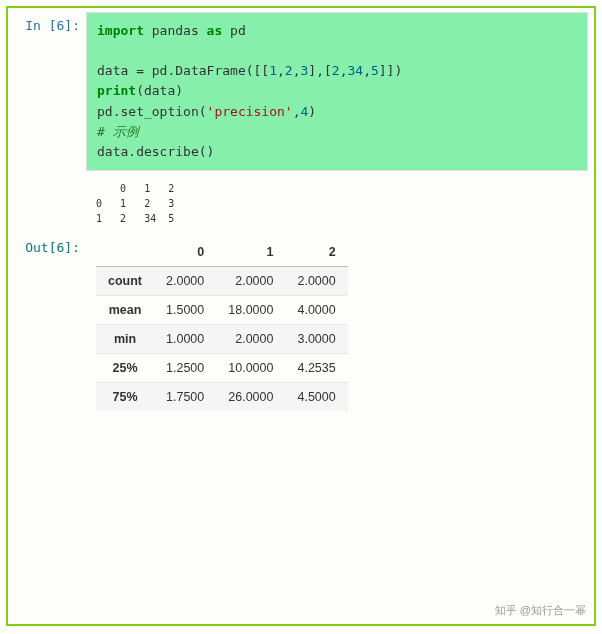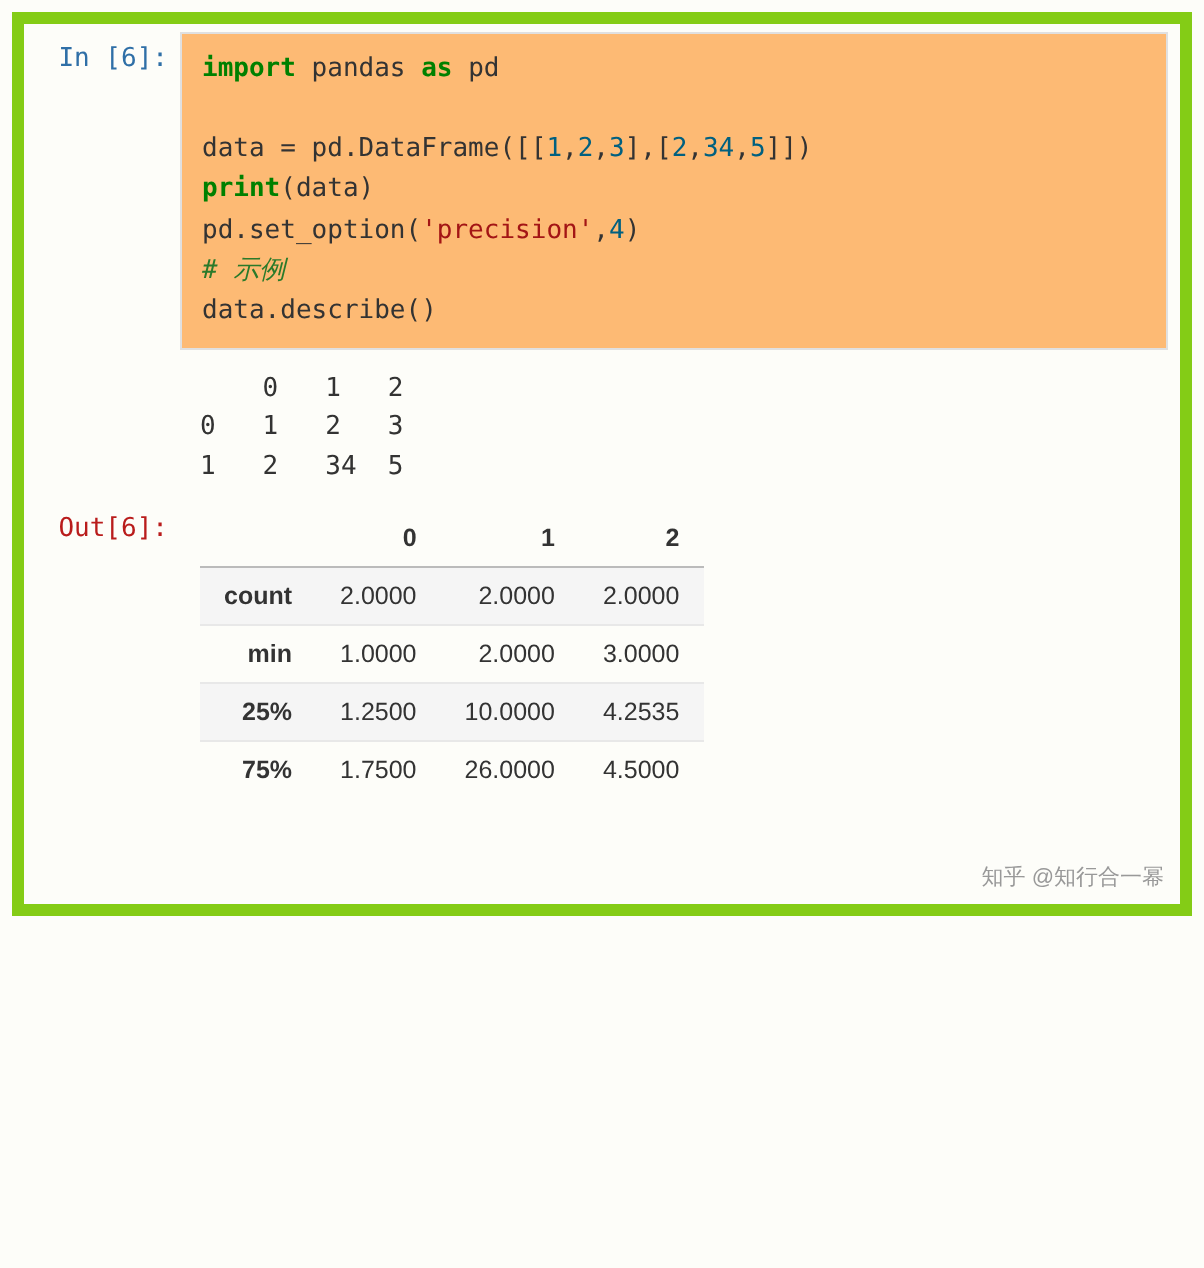--- a/index.html
+++ b/index.html
@@ -4,63 +4,63 @@
 <style>
   body {
     margin: 0;
     padding: 0;
     background: #fdfdf9;
     font-family: "DejaVu Sans Mono", Consolas, monospace;
     font-size: 13px;
     color: #333;
   }
   .notebook {
-    border: 6px solid #84cc16;
+    border: 2px solid #84cc16;
     margin: 6px;
-    height: 452px;
+    height: 620px;
     box-sizing: border-box;
     overflow: hidden;
     position: relative;
   }
   .cell {
     display: flex;
     align-items: flex-start;
   }
   .prompt {
     width: 78px;
     flex: 0 0 78px;
     text-align: right;
     padding: 10px 6px 0 0;
     font-family: monospace;
     font-size: 13px;
     box-sizing: border-box;
   }
   .in-prompt { color: #2f6fa7; }
-  .out-prompt { color: #b91c1c; }
+  .out-prompt { color: #0f766e; }
   .code-area {
     flex: 1;
-    background: #fdba74;
+    background: #86efac;
     border: 1px solid #e0e0e0;
     padding: 8px 10px;
     margin: 4px 6px 4px 0;
     font-family: monospace;
     font-size: 13px;
     line-height: 1.55;
     white-space: pre;
     color: #333;
   }
   .kw { color: #008000; font-weight: bold; }
   .num { color: #006080; }
   .str { color: #a31515; }
   .comm { color: #2a7a2a; font-style: italic; }
   .text-output {
     flex: 1;
     padding: 6px 10px 4px 10px;
     font-family: monospace;
-    font-size: 13px;
+    font-size: 10px;
     line-height: 1.5;
     white-space: pre;
     color: #333;
   }
   .table-output {
     flex: 1;
     padding: 8px 10px;
   }
   table.df {
     border-collapse: collapse;
@@ -72,21 +72,21 @@
     padding: 7px 12px;
     text-align: right;
     border: none;
   }
   table.df thead th {
     font-weight: bold;
     border-bottom: 1px solid #bbb;
   }
   table.df tbody th {
     font-weight: bold;
-    text-align: right;
+    text-align: center;
   }
   table.df tbody tr:nth-child(odd) {
     background: #f5f5f5;
   }
   table.df tbody tr {
     border-top: 1px solid #e8e8e8;
   }
   table.df th.corner { background: transparent; }
   .watermark {
     position: absolute;
@@ -134,20 +134,26 @@
           </tr>
         </thead>
         <tbody id="df-body">
             <tr>
               <th>count</th>
               <td>2.0000</td>
               <td>2.0000</td>
               <td>2.0000</td>
             </tr>
             <tr>
+              <th>mean</th>
+              <td>1.5000</td>
+              <td>18.0000</td>
+              <td>4.0000</td>
+            </tr>
+            <tr>
               <th>min</th>
               <td>1.0000</td>
               <td>2.0000</td>
               <td>3.0000</td>
             </tr>
             <tr>
               <th>25%</th>
               <td>1.2500</td>
               <td>10.0000</td>
               <td>4.2535</td>

